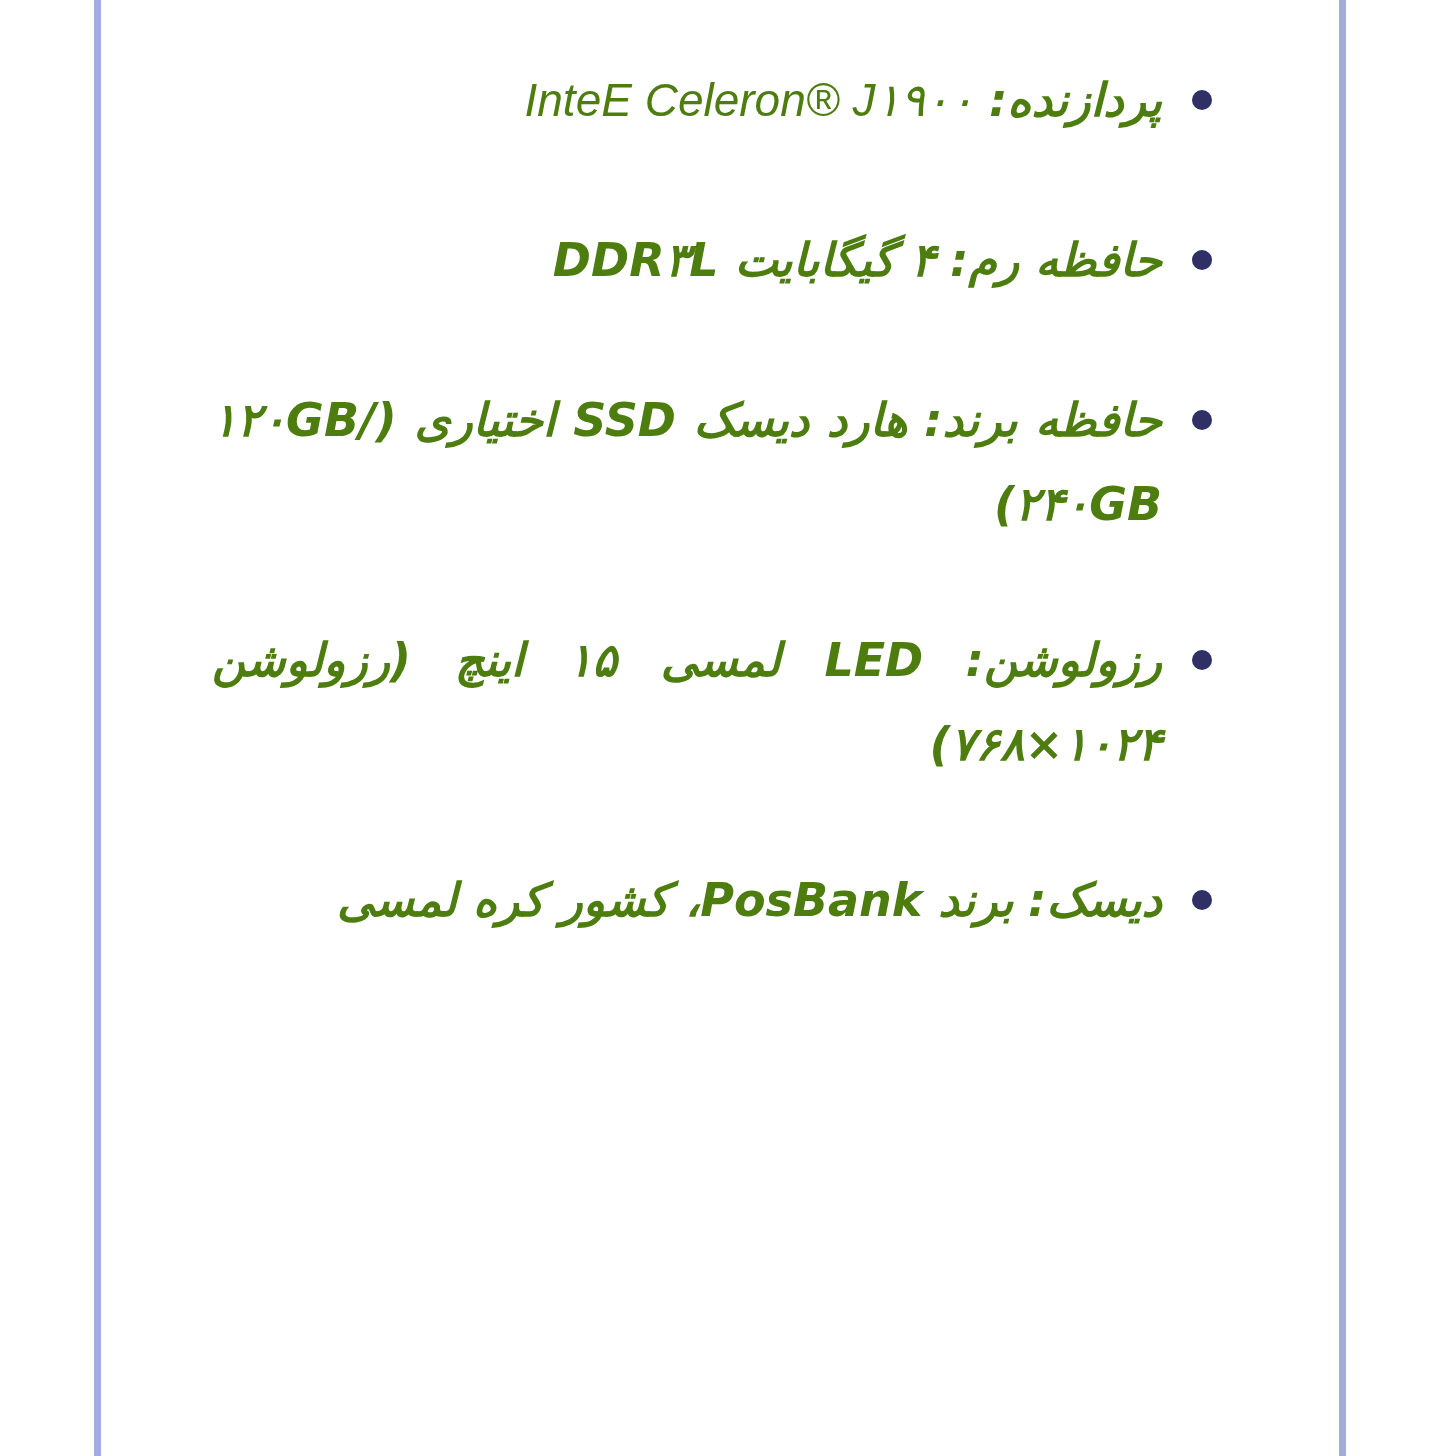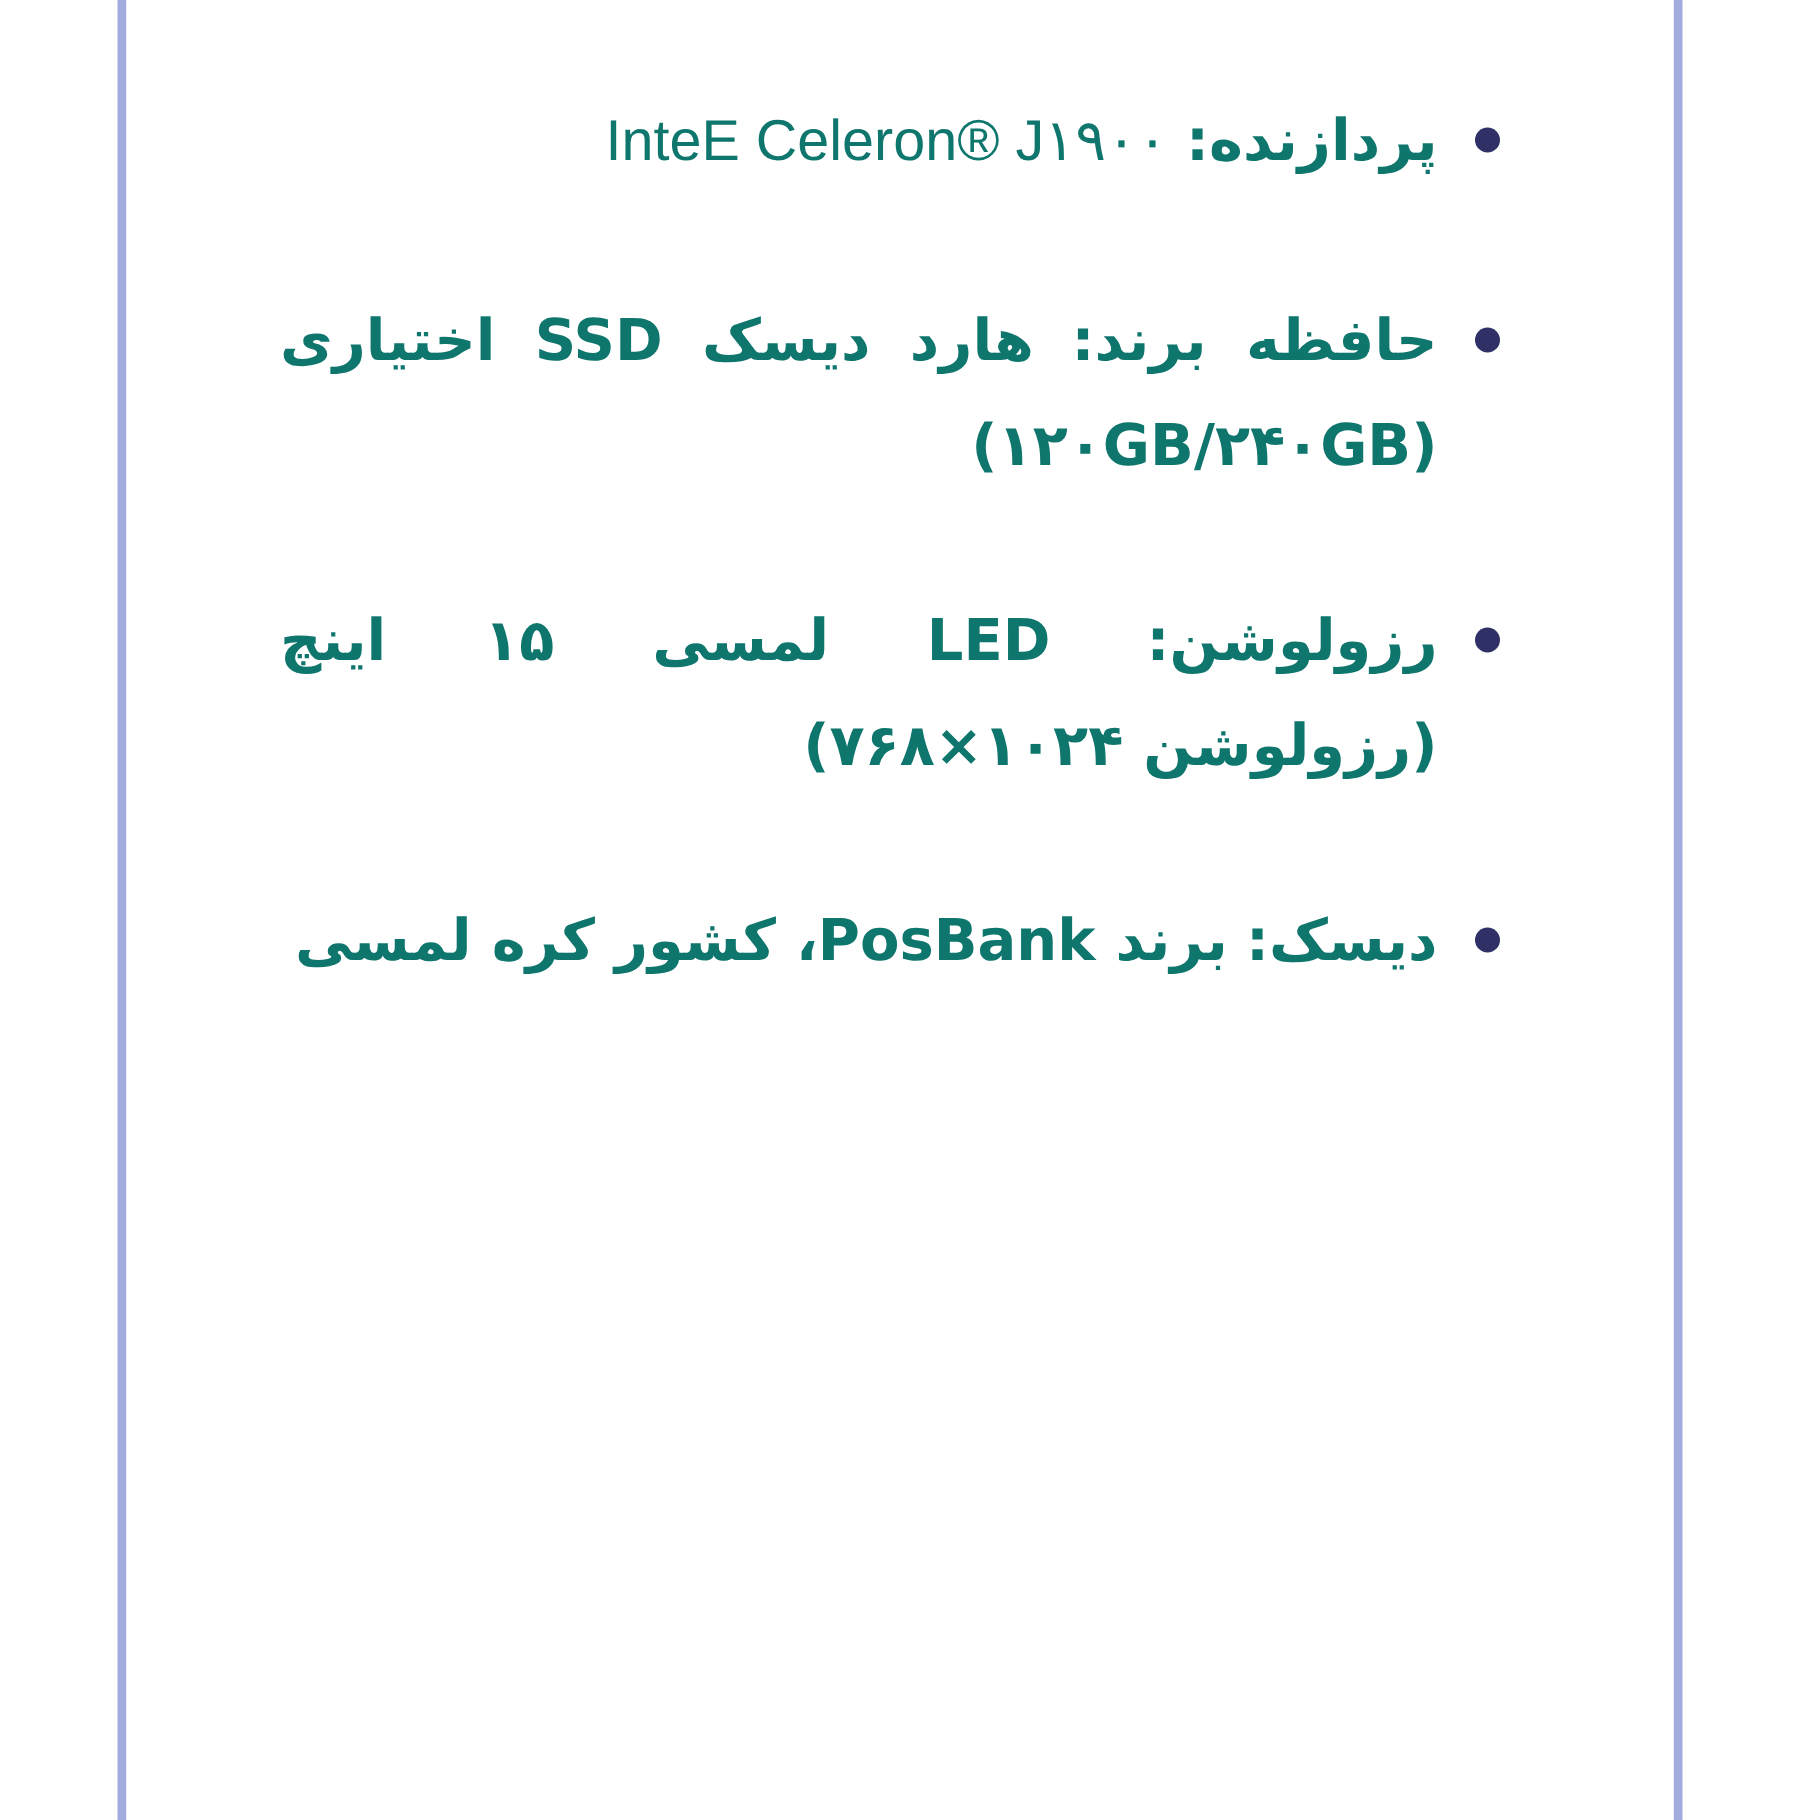--- a/index.html
+++ b/index.html
@@ -30,26 +30,27 @@
       left: 212px;
       width: 1000px;
       margin: 0;
       padding: 0;
       list-style: none;
       direction: rtl;
     }
     .spec-item {
       position: relative;
       padding-right: 50px;
-      margin: 12px;
-      color: #0f766e;
+      margin: 0;
+      color: #4d7c0f;
       font-size: 46px;
       line-height: 84px;
       text-align: justify;
       text-align-last: right;
+      font-style: italic;
     }
     .spec-item.single { margin-bottom: 76px; }
     .spec-item.double { margin-bottom: 72px; }
     .bullet {
       position: absolute;
       right: 0;
       top: 42px;
       width: 20px;
       height: 20px;
       margin-top: -10px;
@@ -68,20 +69,25 @@
 <body>
 
 <div class="frame"></div>
 
 <ul class="spec-list">
   <li class="spec-item single">
     <span class="bullet"></span>
     <span class="label">پردازنده:</span>
     <span class="value">InteE Celeron® J۱۹۰۰</span>
   </li>
+  <li class="spec-item single">
+    <span class="bullet"></span>
+    <span class="label">حافظه رم:</span>
+    <span class="label">۴ گیگابایت DDR۳L</span>
+  </li>
   <li class="spec-item double">
     <span class="bullet"></span>
     <span class="label">حافظه برند:</span>
     <span class="label">هارد دیسک SSD اختیاری (۱۲۰GB/۲۴۰GB)</span>
   </li>
   <li class="spec-item double">
     <span class="bullet"></span>
     <span class="label">رزولوشن:</span>
     <span class="label">LED لمسی ۱۵ اینچ (رزولوشن ۱۰۲۴×۷۶۸)</span>
   </li>

